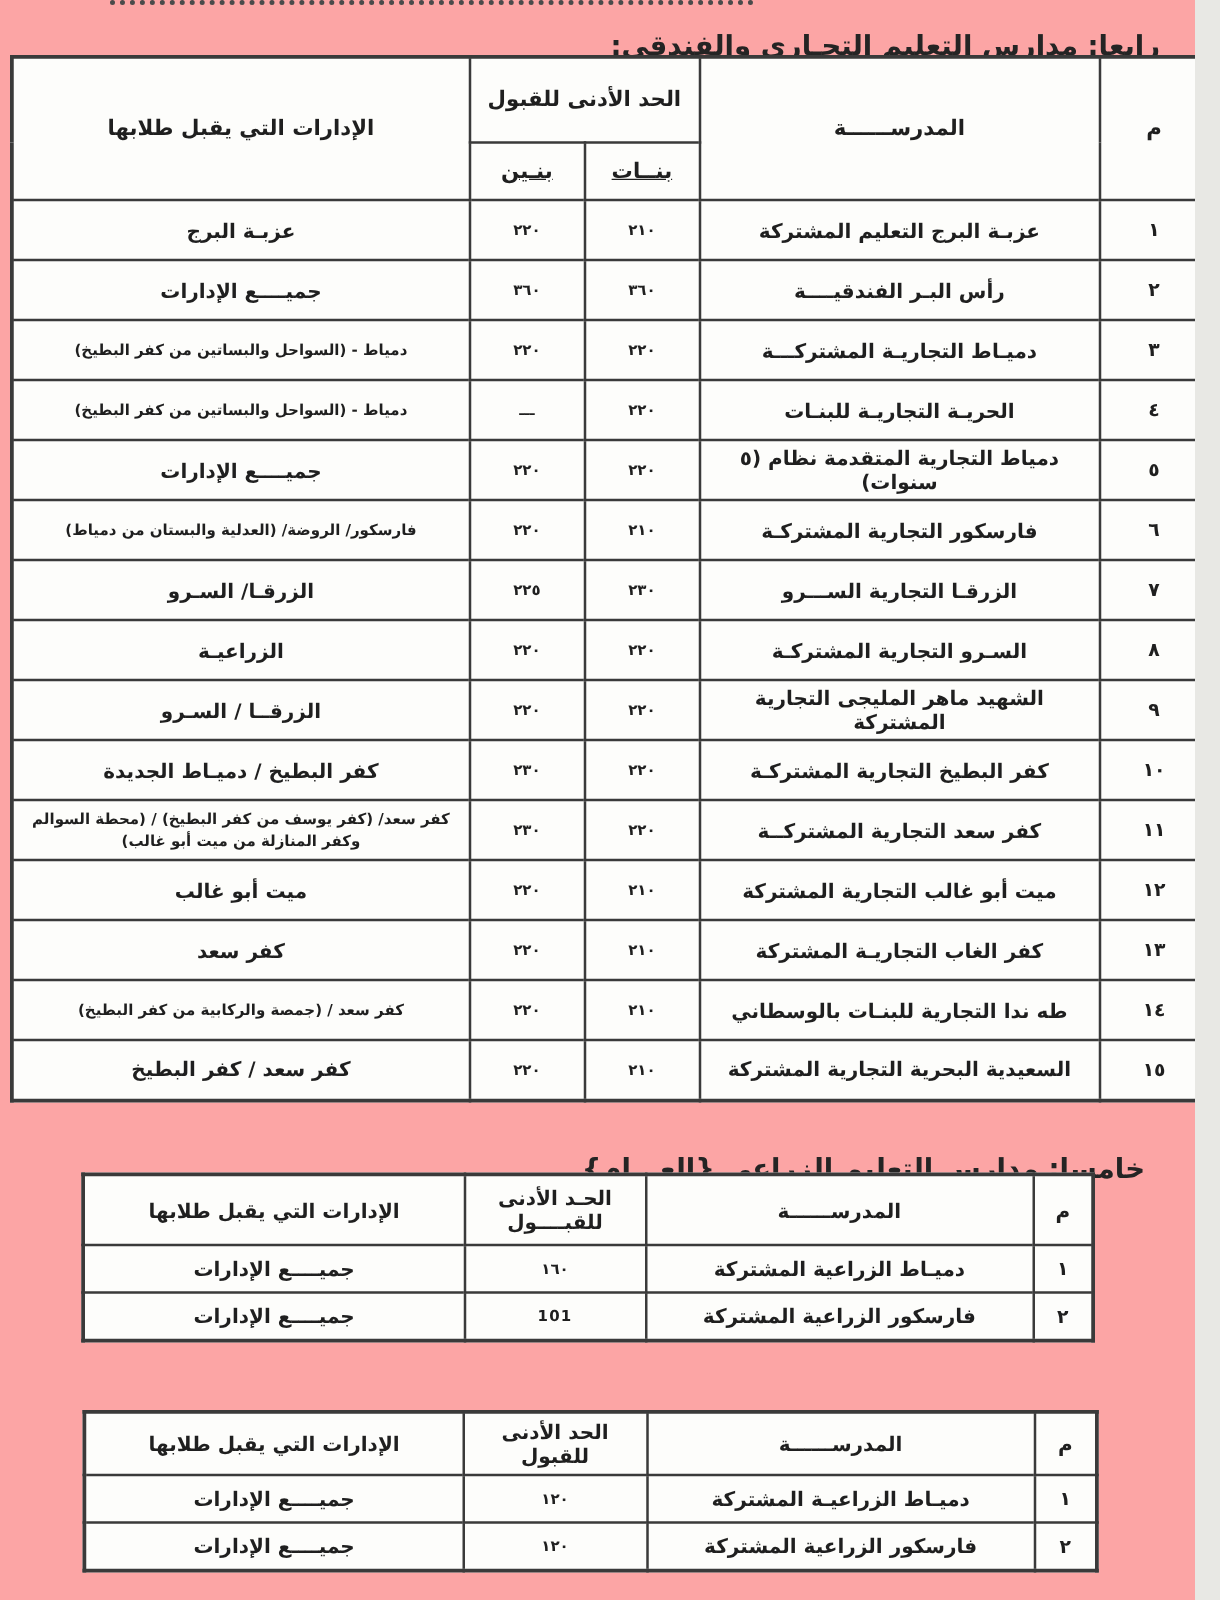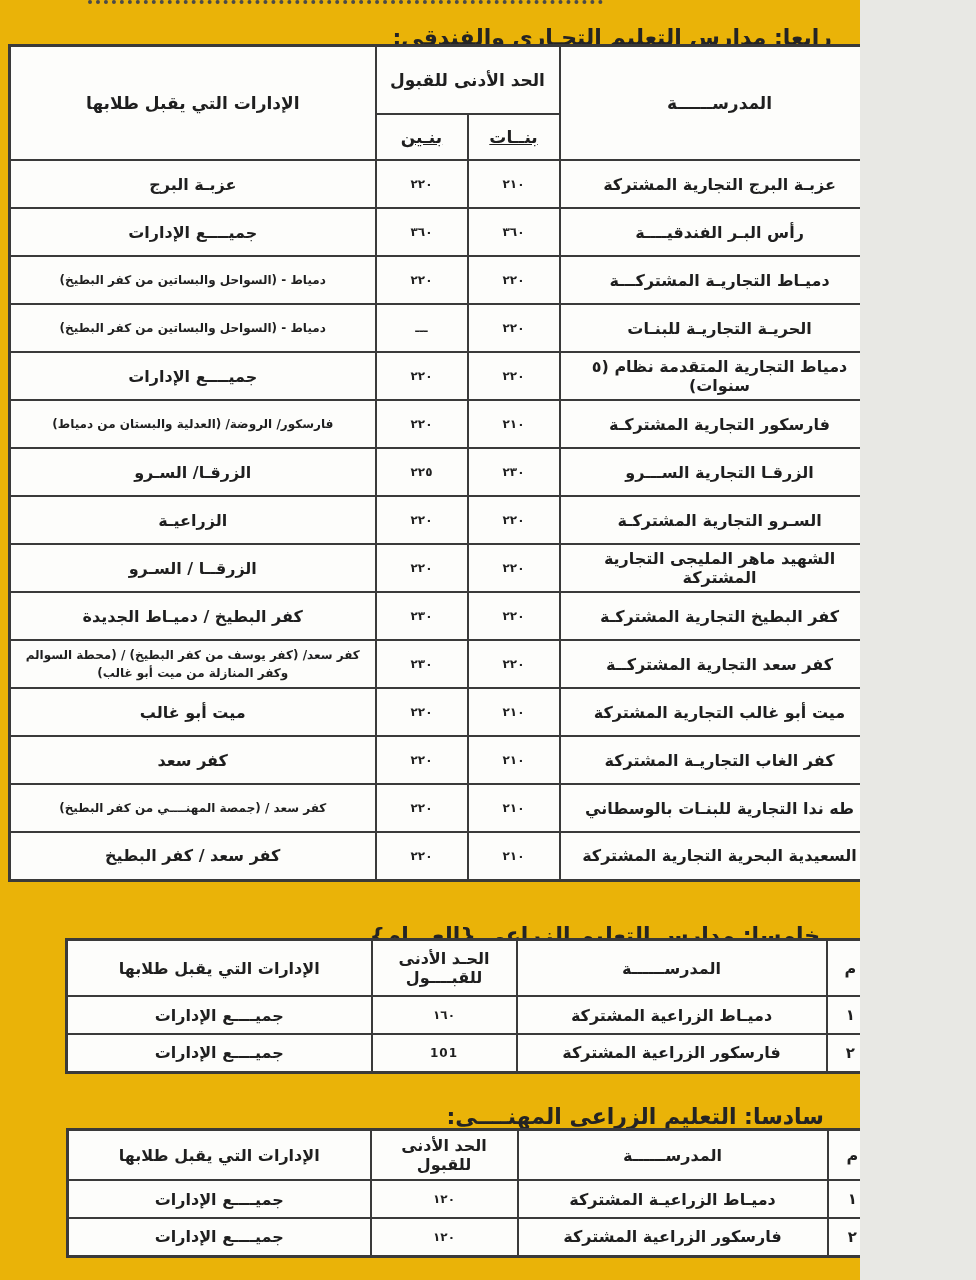--- a/index.html
+++ b/index.html
@@ -1,19 +1,19 @@
 <!DOCTYPE html>
 <html><head>
 <meta charset="utf-8">
 <style>
   html,body{margin:0;padding:0;background:#e8e8e4;}
   .page{
     position:relative;
-    width:860px;height:1280px;
-    background:#eab308;
+    width:956px;height:1280px;
+    background:#fca5a5;
     font-family:"DejaVu Sans",sans-serif;
     color:#1b1b1b;
     overflow:hidden;
   }
   .dotted-sep{
     position:absolute;top:0;left:88px;width:515px;height:0;
     border-top:4px dotted #4a4a4a;
   }
   .sec-title{
     position:absolute;
@@ -82,21 +82,21 @@
         <th rowspan="2">الإدارات التي يقبل طلابها</th>
       </tr>
       <tr class="h2">
         <th>بنــات</th>
         <th>بنـين</th>
       </tr>
     </thead>
     <tbody>
         <tr>
           <td class="c-num">١</td>
-          <td class="c-school">عزبـة البرج التجارية المشتركة</td>
+          <td class="c-school">عزبـة البرج التعليم المشتركة</td>
           <td class="c-girls">٢١٠</td>
           <td class="c-boys">٢٢٠</td>
           <td class="c-departments">عزبـة البرج</td>
         </tr>
         <tr>
           <td class="c-num">٢</td>
           <td class="c-school">رأس البـر الفندقيــــة</td>
           <td class="c-girls">٣٦٠</td>
           <td class="c-boys">٣٦٠</td>
           <td class="c-departments">جميــــع الإدارات</td>
@@ -176,21 +176,21 @@
           <td class="c-school">كفر الغاب التجاريـة المشتركة</td>
           <td class="c-girls">٢١٠</td>
           <td class="c-boys">٢٢٠</td>
           <td class="c-departments">كفر سعد</td>
         </tr>
         <tr>
           <td class="c-num">١٤</td>
           <td class="c-school">طه ندا التجارية للبنـات بالوسطاني</td>
           <td class="c-girls">٢١٠</td>
           <td class="c-boys">٢٢٠</td>
-          <td class="c-departments small">كفر سعد / (جمصة المهنــــي من كفر البطيخ)</td>
+          <td class="c-departments small">كفر سعد / (جمصة والركابية من كفر البطيخ)</td>
         </tr>
         <tr>
           <td class="c-num">١٥</td>
           <td class="c-school">السعيدية البحرية التجارية المشتركة</td>
           <td class="c-girls">٢١٠</td>
           <td class="c-boys">٢٢٠</td>
           <td class="c-departments">كفر سعد / كفر البطيخ</td>
         </tr>
       </tbody>
   </table>
@@ -221,21 +221,20 @@
         </tr>
         <tr>
           <td class="c-num">٢</td>
           <td class="c-school">فارسكور الزراعية المشتركة</td>
           <td class="c-min">101</td>
           <td class="c-departments">جميــــع الإدارات</td>
         </tr>
       </tbody>
   </table>
 
-  <h2 class="sec-title t3-title">سادسا: التعليم الزراعي المهنــــي:</h2>
 
   <table class="tbl3">
     <colgroup>
       <col style="width:50px">
         <col style="width:310px">
         <col style="width:147px">
         <col style="width:303px">
     </colgroup>
     <thead>
       <tr>

